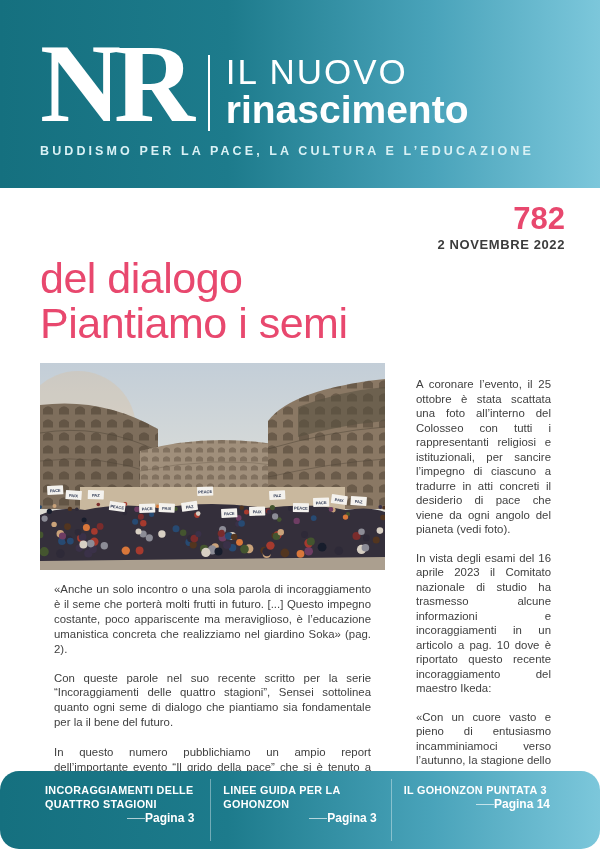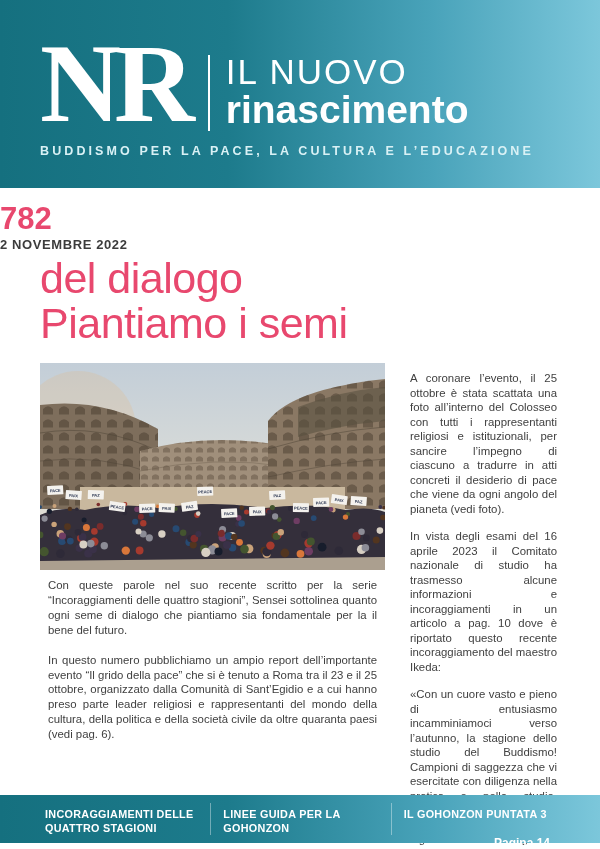--- a/index.html
+++ b/index.html
@@ -19,58 +19,59 @@
     font-size:112px;line-height:0.82;letter-spacing:-7px;margin-top:4px;
   }
   .logo-divider{width:2px;height:76px;background:#ffffff;margin:22px 16px 0 20px;flex:none;}
   .title-block{padding-top:20px;color:#fff;}
   .title-line1{font-size:35px;font-weight:400;letter-spacing:2px;line-height:0.95;}
   .title-line2{font-size:39px;font-weight:bold;letter-spacing:0px;line-height:1.0;margin-top:1px;}
   .tagline{
     margin-top:10px;color:#d9f1f5;font-size:12.5px;font-weight:700;letter-spacing:3.1px;white-space:nowrap;
   }
   
-  .meta{margin:15px 35px 0 0;}
+  .meta{margin:15px 35px 0 0;text-align:right;}
   .issue-number{color:#e8486e;font-size:31px;font-weight:bold;line-height:1;}
   .issue-date{color:#3c3c3c;font-size:13px;font-weight:bold;letter-spacing:0.6px;margin-top:3px;}
   
   .headline{
     margin:4px 0 0 40px;color:#e8486e;font-size:43px;font-weight:400;
     line-height:1.04;letter-spacing:-0.5px;
   }
   
   .columns{display:flex;gap:17px;margin:18px 35px 0 40px;align-items:flex-start;}
   .col-left{width:345px;flex:none;}
   .col-right{flex:1;min-width:0;}
   .photo{width:345px;height:207px;display:block;background:#cfd6db;}
   .body-par{
-    margin:8px;font-size:11.4px;line-height:1.3;color:#404040;text-align:justify;
+    margin:14px;font-size:11.4px;line-height:1.3;color:#404040;text-align:justify;
     hyphens:auto;-webkit-hyphens:auto;
   }
   .col-left .body-par.first{margin-top:12px;}
   .col-left .body-par.spaced{margin-top:15px;}
   .col-right .body-par{line-height:1.27;margin-bottom:13px;}
   .col-right .body-par.last{margin-bottom:0;}
   
   .footer{
-    position:absolute;left:0;right:0;bottom:6px;height:48px;box-sizing:border-box;
+    position:absolute;left:0;right:0;bottom:0;height:78px;box-sizing:border-box;
     background:linear-gradient(90deg,#15707f 0%,#1d7b8c 38%,#49a3ba 72%,#7cc7db 100%);
     display:flex;
+    border-radius:19px;
   }
   .footer-col{box-sizing:border-box;padding-top:12px;}
   .footer-col.c1{width:211px;padding-left:45px;padding-right:16px;}
   .footer-col.c2{width:180px;padding-left:12px;padding-right:14px;}
   .footer-col.c3{width:209px;padding-left:12px;padding-right:50px;}
   .footer-divider{width:1px;background:rgba(255,255,255,0.38);margin:8px 0;}
   .footer-title{
     color:#ffffff;font-size:10.8px;font-weight:bold;letter-spacing:0.3px;line-height:1.3;
   }
   .footer-page{
     display:flex;justify-content:flex-end;align-items:center;gap:0;
-    margin-top:15px;color:#ffffff;font-size:12px;font-weight:bold;
+    margin-top:0;color:#ffffff;font-size:12px;font-weight:bold;
   }
   .footer-page .dash{width:18px;height:1px;background:rgba(255,255,255,0.65);}
 </style>
 </head>
 <body>
 
 <div class="page">
 
   <div class="masthead">
     <div class="logo-row">
@@ -319,20 +320,21 @@
             </g>
             <g transform="translate(311,133) rotate(4)">
               <rect width="16" height="9" rx="0.5" fill="#f4f2ee"></rect>
               <text x="8" y="6.5" text-anchor="middle" font-size="4" font-family="Liberation Sans, sans-serif" font-weight="bold" fill="#2a3550">PAZ</text>
             </g>
           </g>
 
         <path d="M0,198 L345,194 L345,207 L0,207 Z" fill="#b2a593" opacity="0.95"></path>
       </svg>
 
+      <p class="body-par first">«Anche un solo incontro o una sola parola di incoraggiamento è il seme che porterà molti frutti in futuro. [...] Questo impegno costante, poco appariscente ma meraviglioso, è l’educazione umanistica concreta che realizziamo nel giardino Soka» (pag. 2).</p>
       <p class="body-par">Con queste parole nel suo recente scritto per la serie “Incoraggiamenti delle quattro stagioni”, Sensei sottolinea quanto ogni seme di dialogo che piantiamo sia fondamentale per la il bene del futuro.</p>
       <p class="body-par spaced">In questo numero pubblichiamo un ampio report dell’importante evento “Il grido della pace” che si è tenuto a Roma tra il 23 e il 25 ottobre, organizzato dalla Comunità di Sant’Egidio e a cui hanno preso parte leader religiosi e rappresentanti del mondo della cultura, della politica e della società civile da oltre quaranta paesi (vedi pag. 6).</p>
     </div>
 
     <div class="col-right">
       <p class="body-par">A coronare l’evento, il 25 ottobre è stata scattata una foto all’interno del Colosseo con tutti i rappresentanti religiosi e istituzionali, per sancire l’impegno di ciascuno a tradurre in atti concreti il desiderio di pace che viene da ogni angolo del pianeta (vedi foto).</p>
       <p class="body-par">In vista degli esami del 16 aprile 2023 il Comitato nazionale di studio ha trasmesso alcune informazioni e incoraggiamenti in un articolo a pag. 10 dove è riportato questo recente incoraggiamento del maestro Ikeda:</p>
       <p class="body-par">«Con un cuore vasto e pieno di entusiasmo incamminiamoci verso l’autunno, la stagione dello studio del Buddismo! Campioni di saggezza che vi esercitate con diligenza nella pratica e nello studio, continuate ogni giorno a leggere e a creare un legame con la grande filosofia del rispetto della dignità della vita!» (NR, 779, 6).</p>
       <p class="body-par last">Buona lettura.</p>
     </div>

